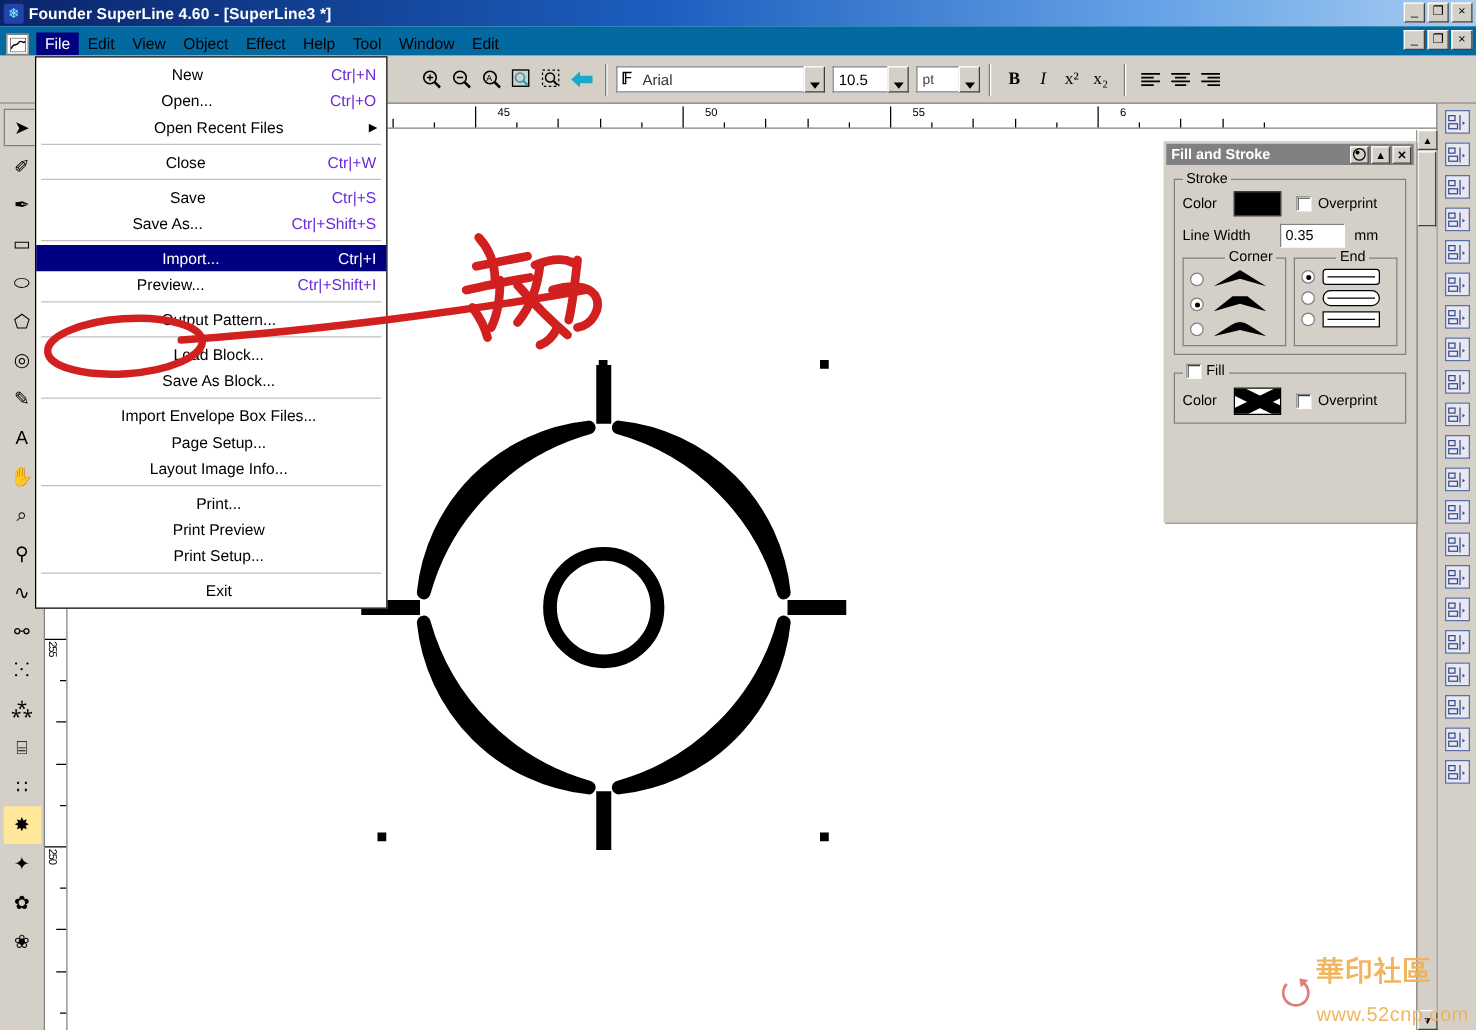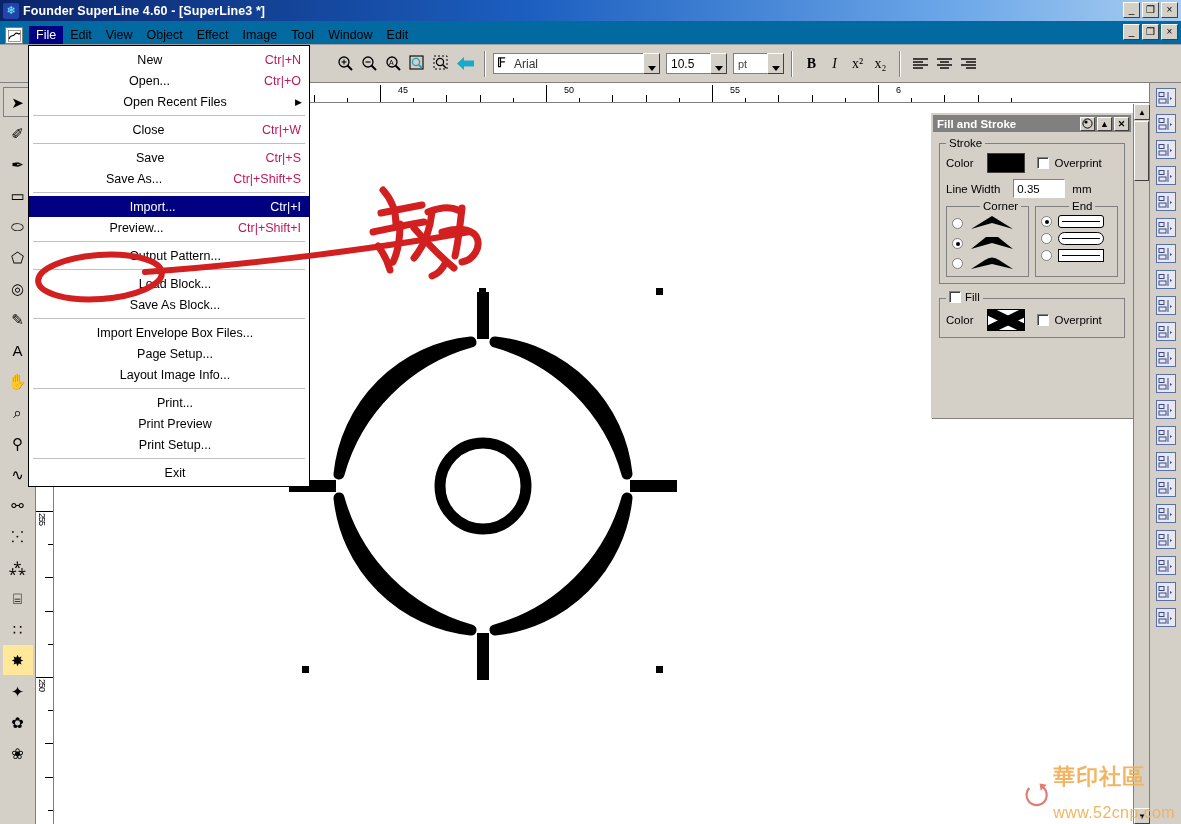--- a/index.html
+++ b/index.html
@@ -178,21 +178,21 @@
   .dropdown {
     position: absolute; left: 28px; top: 45px; width: 282px;
     background: #ffffff; border: 1px solid #000000;
     z-index: 60; padding: 3px 0;
   }
   .mrow {
     height: 21px; display: flex; align-items: center;
     padding: 0 8px 0 20px; font-size: 12.5px; color: #000; position: relative; text-align: center;
   }
   .mrow .lbl { flex: 1; white-space: nowrap; }
-  .mrow .acc { color: #be185d; font-size: 12.5px; white-space: nowrap; margin-left: 14px; }
+  .mrow .acc { color: #6d28d9; font-size: 12.5px; white-space: nowrap; margin-left: 14px; }
   .mrow.hi { background: #000080; }
   .mrow.hi .lbl, .mrow.hi .acc { color: #ffffff; }
   .mrow .submark { position: absolute; right: 7px; font-size: 9px; }
   .msep { height: 1px; background: #c0c0c0; margin: 3px 4px; }
 
   
   .fsdlg {
     position: absolute; left: 931px; top: 113px; width: 202px; height: 305px;
     background: #d4d0c8; border: 2px solid #d4d0c8;
     box-shadow: 1px 1px 0 #808080;
@@ -230,21 +230,21 @@
   .swatch-none::before { transform: rotate(26deg); transform-origin: center; top: 6px; }
   .swatch-none::after { transform: rotate(-26deg); transform-origin: center; top: 6px; }
   .cbx {
     width: 12px; height: 12px; border: 1px solid #808080; background: #fff;
     border-right-color: #fff; border-bottom-color: #fff;
     box-shadow: inset 1px 1px 0 #404040; margin-right: 5px; margin-left: 12px;
   }
   .txtbox {
     width: 52px; height: 19px; background: #ffffff; border: 1px solid #808080;
     border-right-color: #fff; border-bottom-color: #fff;
-    font-size: 11.5px; padding: 0 3px; display: flex; align-items: center; margin-left: 13px;
+    font-size: 11.5px; padding: 0 3px; display: flex; align-items: center; margin-left: 24px;
   }
   .sub2 { display: flex; gap: 6px; }
   fieldset.sub {
     border: 1px solid #808080; padding: 3px 5px 5px 5px; margin: 0; flex: 1;
   }
   fieldset.sub > legend { font-size: 11.5px; padding: 0 3px; margin-left: 28px; }
   .opt { display: flex; align-items: center; margin-bottom: 4px; }
   .radio {
     width: 11px; height: 11px; border-radius: 50%;
     border: 1px solid #808080; background: #fff; margin-right: 6px;
@@ -298,21 +298,21 @@
       <svg width="13" height="12" viewBox="0 0 13 12">
           <path d="M1 9 C3 3 5 8 7 4 C9 1 11 6 12 3" stroke="#000" fill="none" stroke-width="1.1"></path>
           <rect x="0.5" y="0.5" width="12" height="11" fill="none" stroke="#555" stroke-width="0.6"></rect>
         </svg>
     </div>
     <div class="mitem active">File</div>
     <div class="mitem">Edit</div>
     <div class="mitem">View</div>
     <div class="mitem">Object</div>
     <div class="mitem">Effect</div>
-    <div class="mitem">Image</div>
+    <div class="mitem">Help</div>
     <div class="mitem">Tool</div>
     <div class="mitem">Window</div>
     <div class="mitem">Edit</div>
     <div class="mdi-btns">
       <div class="tb-btn">_</div>
       <div class="tb-btn">❐</div>
       <div class="tb-btn">×</div>
     </div>
   </div>
 

